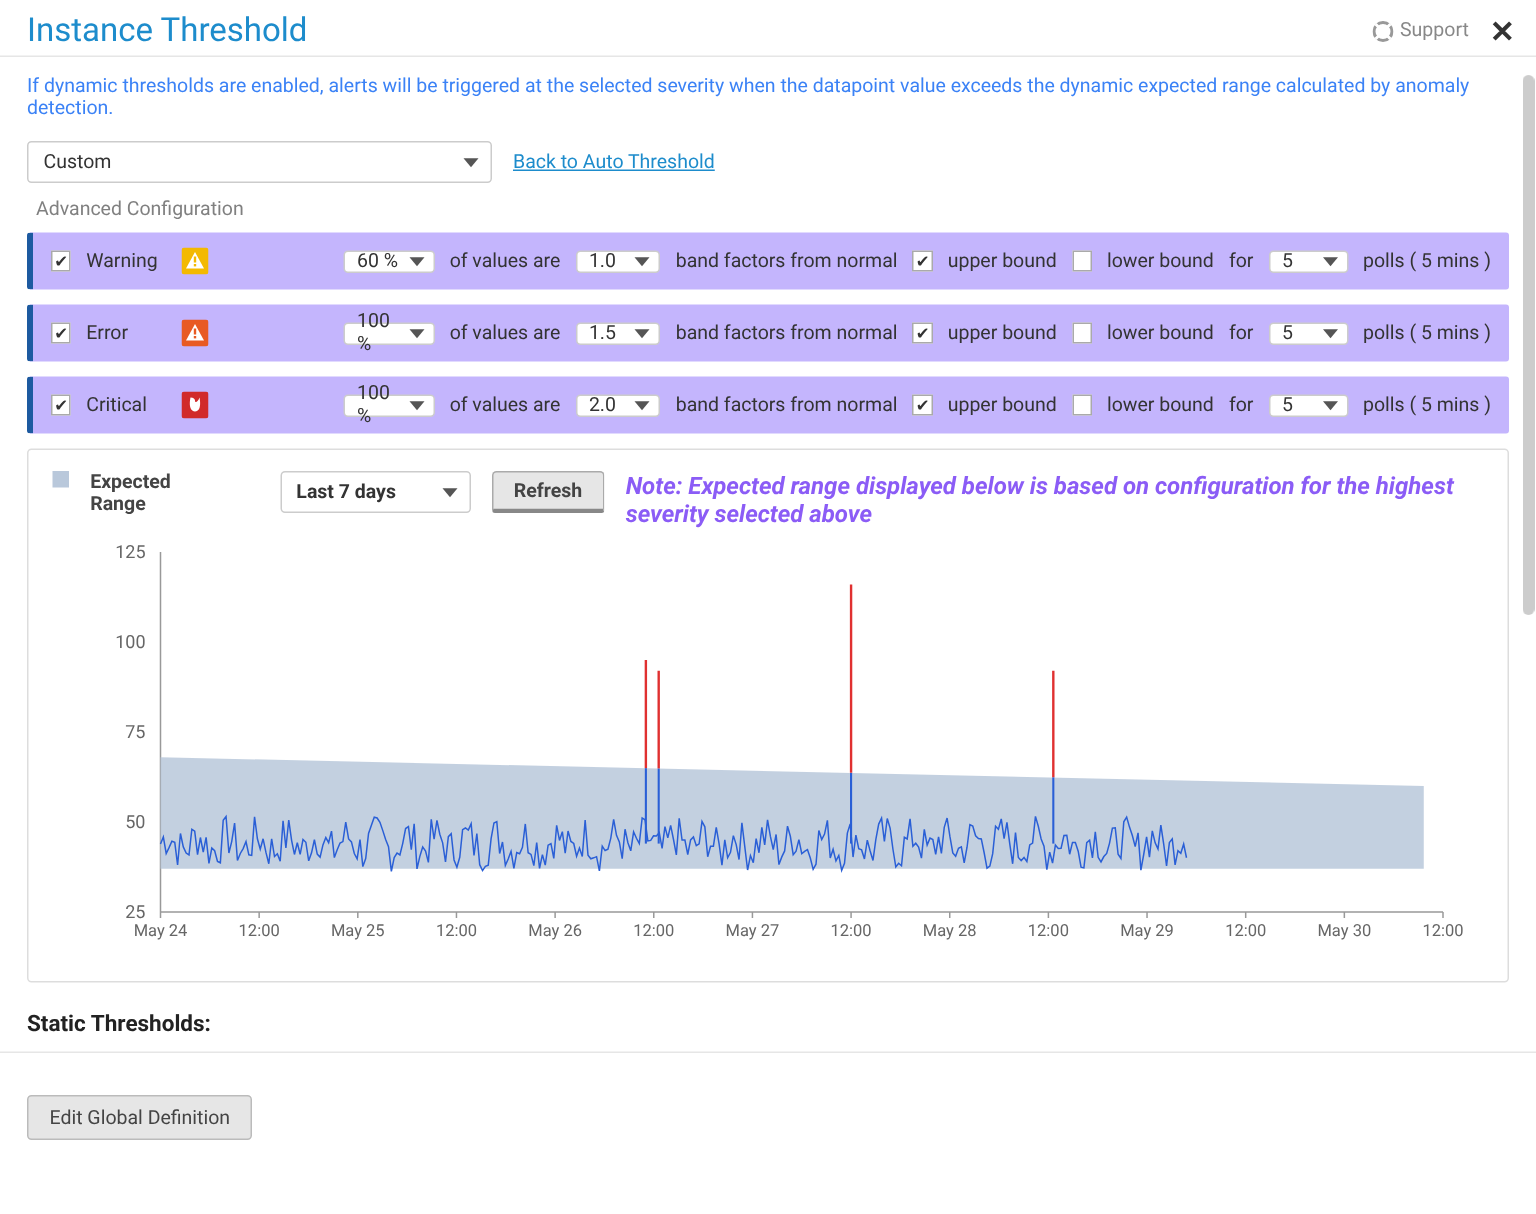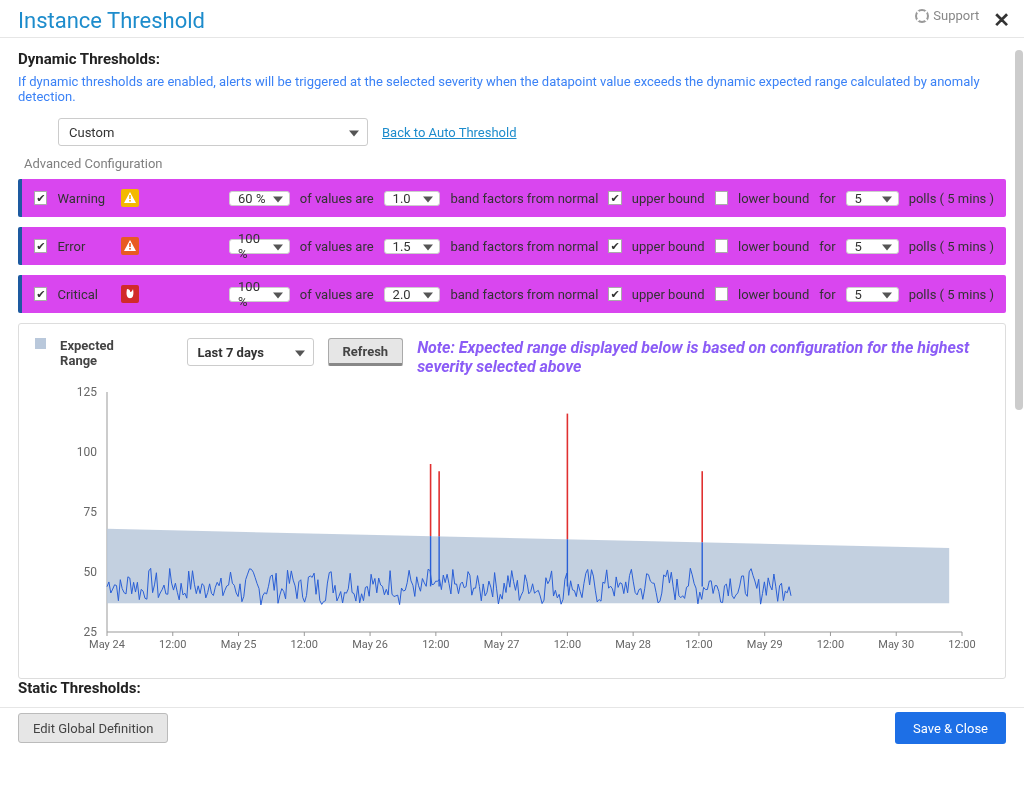--- a/index.html
+++ b/index.html
@@ -6,21 +6,21 @@
   body {
     margin: 0;
     font-family: -apple-system, BlinkMacSystemFont, "Segoe UI", Roboto, Helvetica, Arial, sans-serif;
     font-size: 13px;
     color: #333;
     background: #fff;
     width: 1024px;
   }
   .topbar {
     display: flex;
-    align-items: flex-start;
+    align-items: center;
     padding: 8px 14px 4px 18px;
     border-bottom: 1px solid #e6e6e6;
   }
   .topbar-title {
     color: #1d8ccc;
     font-size: 22px;
     font-weight: 400;
     flex: 1;
   }
   .support-link {
@@ -76,33 +76,33 @@
     top: 50%;
     transform: translateY(-50%);
   }
   .caret::after {
     content: "";
     display: inline-block;
     border-left: 5px solid transparent;
     border-right: 5px solid transparent;
     border-top: 6px solid #555;
   }
-  .wide310 { width: 310px; margin-left: 40px; }
+  .wide310 { width: 310px; }
   .link {
     color: #1d8ccc;
     text-decoration: underline;
     cursor: pointer;
   }
   .adv-conf {
     color: #808080;
     font-size: 13px;
     margin: 4px 0 8px 6px;
   }
   .thresh-row {
-    background: #d946ef;
+    background: #c4b5fd;
     border-left: 4px solid #1d5aa0;
     border-radius: 2px;
     padding: 10px 12px;
     margin-bottom: 10px;
     display: flex;
     align-items: center;
     gap: 10px;
     flex-wrap: nowrap;
   }
   .chk {
@@ -182,21 +182,21 @@
     color: #8b5cf6;
     font-size: 16px;
   }
   .chart-svg {
     width: 100%;
     height: 280px;
     display: block;
   }
   .footer {
     border-top: 1px solid #e6e6e6;
-    padding: 4px 18px;
+    padding: 28px 18px;
     display: flex;
     align-items: center;
   }
   .btn-grey {
     height: 30px;
     padding: 0 14px;
     background: #e6e6e6;
     border: 1px solid #bbb;
     border-radius: 3px;
     cursor: pointer;
@@ -235,21 +235,20 @@
     <svg width="14" height="14" viewBox="0 0 14 14">
         <circle cx="7" cy="7" r="6" fill="none" stroke="#999" stroke-width="2"></circle>
         <path d="M2 2 L12 12 M12 2 L2 12" stroke="#fff" stroke-width="2"></path>
       </svg>
     <span>Support</span>
   </div>
   <div class="close-x">✕</div>
 </div>
 
 <div class="content">
-  <div class="section-heading">Dynamic Thresholds:</div>
   <div class="desc">If dynamic thresholds are enabled, alerts will be triggered at the selected severity when the datapoint value exceeds the dynamic expected range calculated by anomaly detection.</div>
 
   <div class="row-line">
     <div class="select wide310">
       <span>Custom</span>
       <span class="caret"></span>
     </div>
     <span class="link">Back to Auto Threshold</span>
   </div>
 
@@ -409,21 +408,20 @@
         <line x1="378.5846153846154" y1="154.0664615384615" x2="378.5846153846154" y2="82" stroke="#e03030" stroke-width="1.6"></line>
         <line x1="387.1346153846154" y1="204.4" x2="387.1346153846154" y2="154.25846153846152" stroke="#2a5fd6" stroke-width="1.4"></line>
         <line x1="387.1346153846154" y1="154.25846153846152" x2="387.1346153846154" y2="89.19999999999999" stroke="#e03030" stroke-width="1.6"></line>
         <line x1="515.3846153846154" y1="204.4" x2="515.3846153846154" y2="157.13846153846154" stroke="#2a5fd6" stroke-width="1.4"></line>
         <line x1="515.3846153846154" y1="157.13846153846154" x2="515.3846153846154" y2="31.599999999999994" stroke="#e03030" stroke-width="1.6"></line>
         <line x1="650.2115384615386" y1="204.4" x2="650.2115384615386" y2="160.16615384615386" stroke="#2a5fd6" stroke-width="1.4"></line>
         <line x1="650.2115384615386" y1="160.16615384615386" x2="650.2115384615386" y2="89.19999999999999" stroke="#e03030" stroke-width="1.6"></line>
       </svg>
   </div>
 
-  <div class="section-heading" style="margin-top:0">Static Thresholds:</div>
+  <div class="section-heading" style="margin-top:18px">Static Thresholds:</div>
 </div>
 
 <div class="footer">
   <div class="btn-grey">Edit Global Definition</div>
-  <div class="btn-primary">Save &amp; Close</div>
 </div>
 
 <div class="scrollbar"></div>
 
 </body></html>

